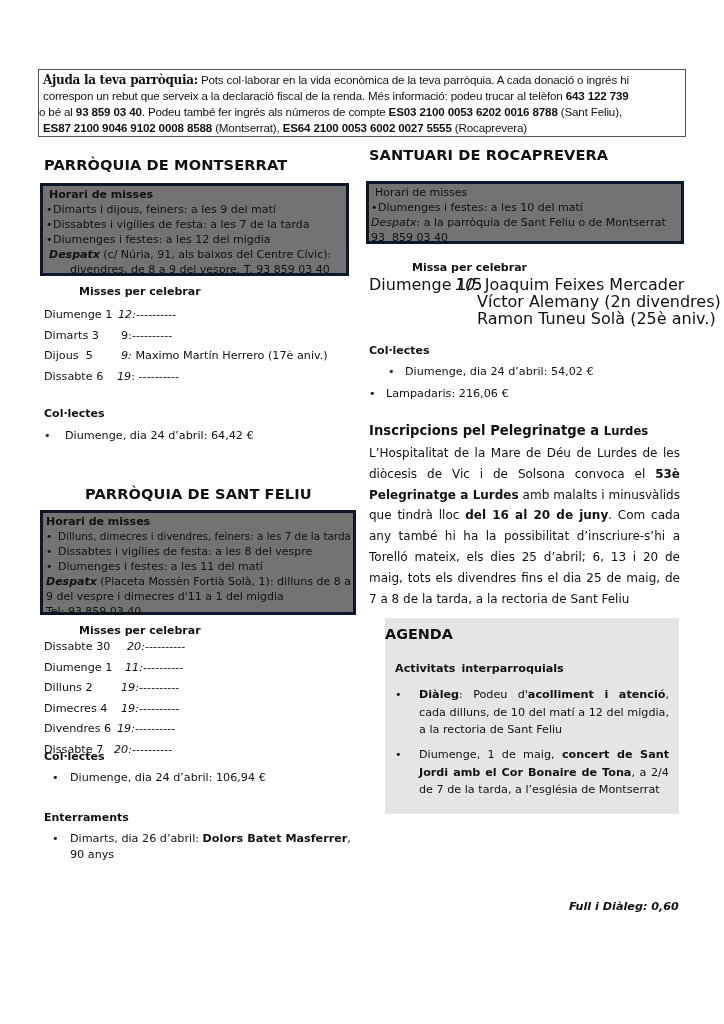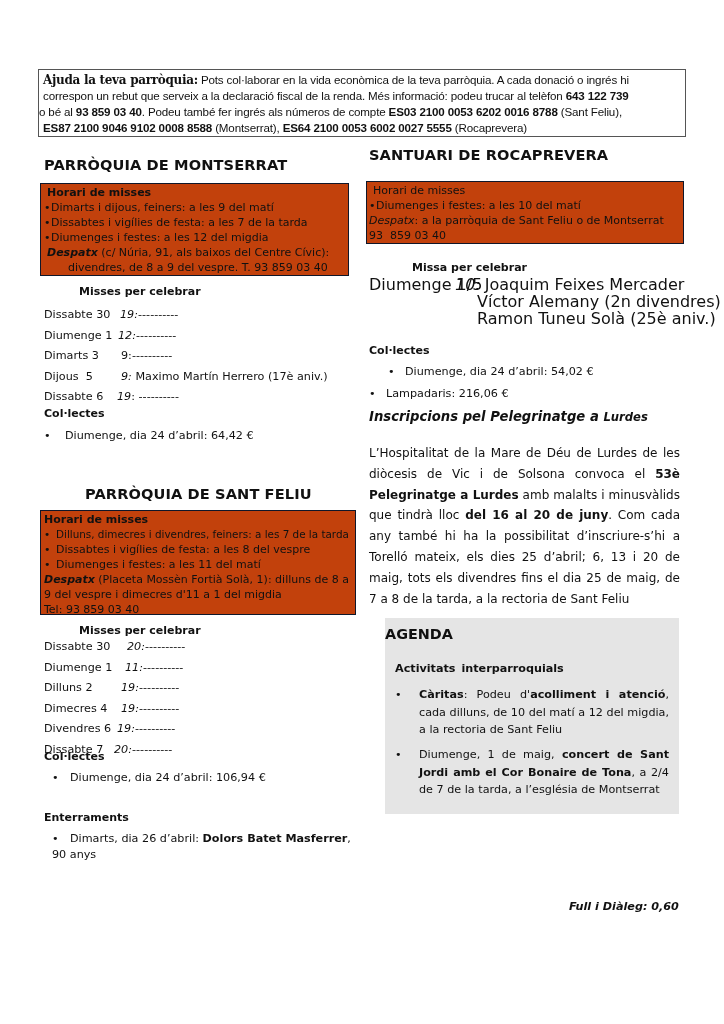--- a/index.html
+++ b/index.html
@@ -8,21 +8,21 @@
   .abs { position: absolute; }
   b, .b { font-weight: bold; }
   i, .i { font-style: italic; }
 
   
   #donate { left: 38px; top: 69px; width: 648px; height: 68px; border: 1.4px solid #555; padding: 2px 4px 0 4px;
     font-family: "Liberation Sans", sans-serif; font-size: 11.6px; line-height: 16px; letter-spacing: -0.15px; }
   #donate .title { font-family: "DejaVu Serif", serif; font-weight: bold; font-size: 12px; letter-spacing: -0.3px; }
 
   .h1 { font-weight: bold; font-size: 14.6px; letter-spacing: 0.1px; }
-  .box { border: 1px solid #0f172a; background: #c2410c; }
+  .box { border: 3px solid #0f172a; background: #737373; }
   .line { white-space: nowrap; line-height: 15px; }
   .bul { display: inline-block; width: 7px; }
   .subhead { font-weight: bold; font-size: 11px; }
 
   .mrow { white-space: nowrap; line-height: 20.5px; }
   .mrow span { display: inline-block; }
 
   .justify { text-align: justify; text-align-last: left; line-height: 20.8px; font-size: 12.6px; }
 
   #agenda { left: 385px; top: 618px; width: 294px; height: 196px; background: #e5e5e5; }
@@ -48,21 +48,20 @@
   <div class="line"><span class="bul">•</span><span>Dimarts i dijous, feiners: a les 9 del matí</span></div>
   <div class="line"><span class="bul">•</span><span>Dissabtes i vigílies de festa: a les 7 de la tarda</span></div>
   <div class="line"><span class="bul">•</span><span>Diumenges i festes: a les 12 del migdia</span></div>
   <div class="line" style="margin-left:3px;"><b class="i">Despatx</b><span> (c/ Núria, 91, als baixos del Centre Cívic):</span></div>
   <div class="line" style="margin-left:24px;">divendres, de 8 a 9 del vespre. T. 93 859 03 40</div>
 </div>
 
 <div class="abs subhead" style="left:79px;top:285px;">Misses per celebrar</div>
 
 <div class="abs" style="left:44px;top:305px;font-size:11.2px;">
-  <div class="mrow"><span style="width:76px">Dissabte 30</span><i>19:</i><span> ----------</span></div>
   <div class="mrow"><span style="width:74px">Diumenge 1</span><i>12:</i><span> ----------</span></div>
   <div class="mrow"><span style="width:77px">Dimarts 3</span><span>9:</span><span> ----------</span></div>
   <div class="mrow" style="white-space:pre"><span style="width:77px;white-space:pre">Dijous  5</span><i>9:</i><span> Maximo Martín Herrero (17è aniv.)</span></div>
   <div class="mrow"><span style="width:73px">Dissabte 6</span><i>19</i><span>: ----------</span></div>
 </div>
 
 <div class="abs subhead" style="left:44px;top:407px;">Col·lectes</div>
 <div class="abs line" style="left:44px;top:428px;"><span style="display:inline-block;width:21px">•</span><span>Diumenge, dia 24 d’abril: 64,42 €</span></div>
 
 <div class="abs h1" style="left:85px;top:485px;">PARRÒQUIA DE SANT FELIU</div>
@@ -87,21 +86,21 @@
   <div class="mrow"><span style="width:73px">Divendres 6</span><i>19:</i><span> ----------</span></div>
   <div class="mrow"><span style="width:70px">Dissabte 7</span><i>20:</i><span> ----------</span></div>
 </div>
 
 <div class="abs subhead" style="left:44px;top:750px;">Col·lectes</div>
 <div class="abs line" style="left:52px;top:770px;"><span style="display:inline-block;width:18px">•</span><span>Diumenge, dia 24 d’abril: 106,94 €</span></div>
 
 <div class="abs subhead" style="left:44px;top:811px;">Enterraments</div>
 <div class="abs" style="left:52px;top:831px;line-height:16px;">
   <div class="line" style="line-height:16px"><span style="display:inline-block;width:18px">•</span><span>Dimarts, dia 26 d’abril: </span><b>Dolors Batet Masferrer</b><span>,</span></div>
-  <div class="line" style="line-height:16px">90 anys</div>
+  <div class="line" style="margin-left:18px;line-height:16px">90 anys</div>
 </div>
 
 <div class="abs h1" style="left:369px;top:146px;">SANTUARI DE ROCAPREVERA</div>
 
 <div class="abs box" style="left:366px;top:181px;width:318px;height:63px;padding:1px 0 0 2px;font-size:11px;">
   <div class="line" style="margin-left:4px;">Horari de misses</div>
   <div class="line"><span class="bul">•</span><span>Diumenges i festes: a les 10 del matí</span></div>
   <div class="line"><i>Despatx</i><span>: a la parròquia de Sant Feliu o de Montserrat</span></div>
   <div class="line" style="white-space:pre">93  859 03 40</div>
 </div>
@@ -111,30 +110,30 @@
 <div class="abs" style="left:369px;top:276px;font-size:16px;">
   <div class="mrow" style="line-height:17px"><span style="width:86px">Diumenge 1/5</span><i style="margin-right:4px">10:</i><span>Joaquim Feixes Mercader</span></div>
   <div class="mrow" style="line-height:17px;margin-left:108px">Víctor Alemany (2n divendres)</div>
   <div class="mrow" style="line-height:17px;margin-left:108px">Ramon Tuneu Solà (25è aniv.)</div>
 </div>
 
 <div class="abs subhead" style="left:369px;top:344px;">Col·lectes</div>
 <div class="abs line" style="left:369px;top:364px;margin-left:19px;"><span style="display:inline-block;width:17px">•</span><span>Diumenge, dia 24 d’abril: 54,02 €</span></div>
 <div class="abs line" style="left:369px;top:386px;"><span style="display:inline-block;width:17px">•</span><span>Lampadaris: 216,06 €</span></div>
 
-<div class="abs" style="left:369px;top:409px;font-weight:bold;font-size:13.2px;white-space:nowrap;font-style:italic;"><span>Inscripcions pel Pelegrinatge a </span><span style="font-size:11.6px">Lurdes</span></div>
+<div class="abs" style="left:369px;top:423px;font-weight:bold;font-size:13.2px;white-space:nowrap;"><span>Inscripcions pel Pelegrinatge a </span><span style="font-size:11.6px">Lurdes</span></div>
 
 <div class="abs justify" style="left:369px;top:443px;width:311px;font-size:12px;line-height:20.8px;"><span>L’Hospitalitat de la Mare de Déu de Lurdes de les diòcesis de Vic i de Solsona convoca el </span><b>53è Pelegrinatge a Lurdes</b><span> amb malalts i minusvàlids que tindrà lloc </span><b>del 16 al 20 de juny</b><span>. Com cada any també hi ha la possibilitat d’inscriure-s’hi a Torelló mateix, els dies 25 d’abril; 6, 13 i 20 de maig, tots els divendres fins el dia 25 de maig, de 7 a 8 de la tarda, a la rectoria de Sant Feliu</span></div>
 
 <div id="agenda" class="abs">
   <div class="title">AGENDA</div>
   <div class="sub">Activitats interparroquials</div>
   <div class="item" style="top:68px">
     <span class="dot">•</span>
-    <span class="txt"><b>Càritas</b><span>: Podeu d'</span><b>acolliment i atenció</b><span>, cada dilluns, de 10 del matí a 12 del migdia, a la rectoria de Sant Feliu</span></span>
+    <span class="txt"><b>Diàleg</b><span>: Podeu d'</span><b>acolliment i atenció</b><span>, cada dilluns, de 10 del matí a 12 del migdia, a la rectoria de Sant Feliu</span></span>
   </div>
   <div class="item" style="top:128px">
     <span class="dot">•</span>
     <span class="txt"><span>Diumenge, 1 de maig, </span><b>concert de Sant Jordi amb el Cor Bonaire de Tona</b><span>, a 2/4 de 7 de la tarda, a l’església de Montserrat</span></span>
   </div>
 </div>
 
 <div id="footer" class="abs">Full i Diàleg: 0,60</div>
 
 </body></html>

